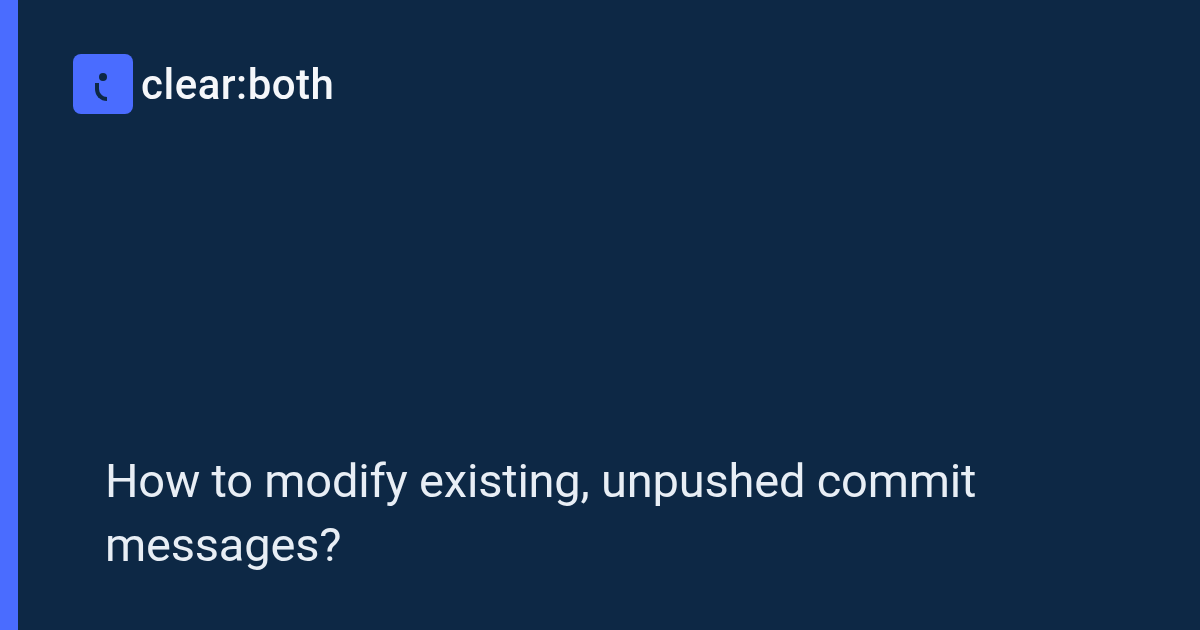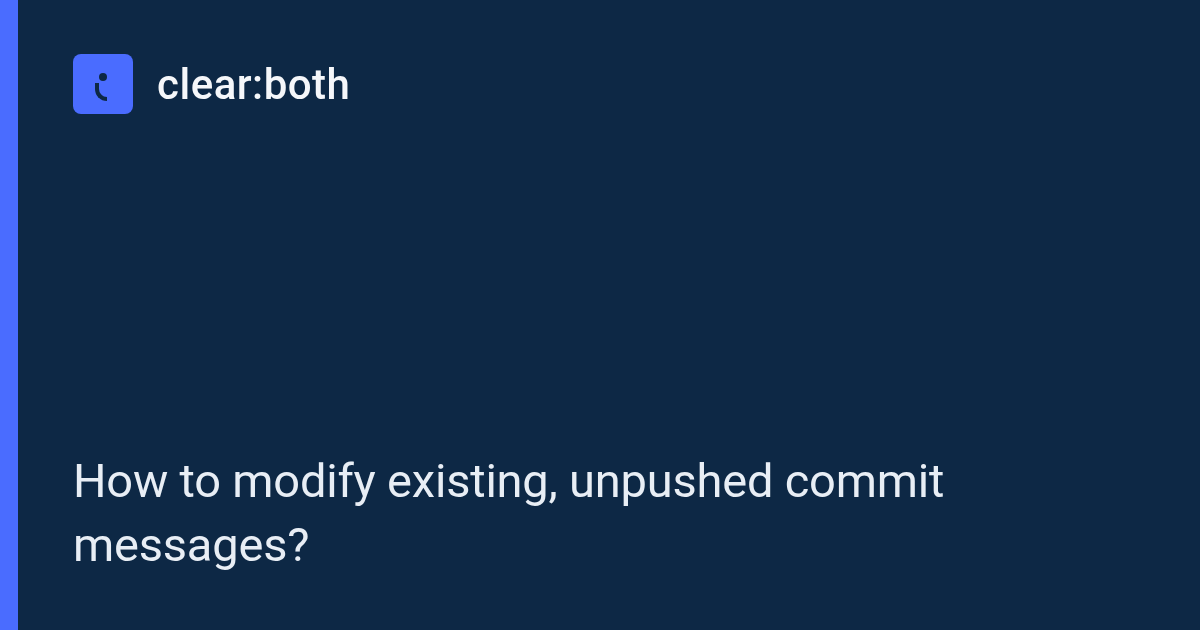--- a/index.html
+++ b/index.html
@@ -29,21 +29,21 @@
       top: 54px;
       right: 73px;
       bottom: 54px;
       display: flex;
       flex-direction: column;
       justify-content: space-between;
     }
     .logo-row {
       display: flex;
       align-items: center;
-      gap: 24px;
+      gap: 8px;
     }
     .logo-icon {
       width: 60px;
       height: 60px;
       background: #4a6cff;
       border-radius: 8px;
       position: relative;
     }
     .logo-icon .dot {
       position: absolute;
@@ -70,20 +70,21 @@
       font-size: 42px;
       font-weight: 500;
       letter-spacing: 0.5px;
     }
     .title {
       color: #e8eef5;
       font-size: 47px;
       font-weight: 400;
       line-height: 1.35;
       letter-spacing: -0.2px;
+      margin-left: 32px;
     }
   </style>
 </head>
 <body>
 
 <div class="accent-bar"></div>
 
 <div class="content">
   <div class="logo-row">
     <div class="logo-icon">

